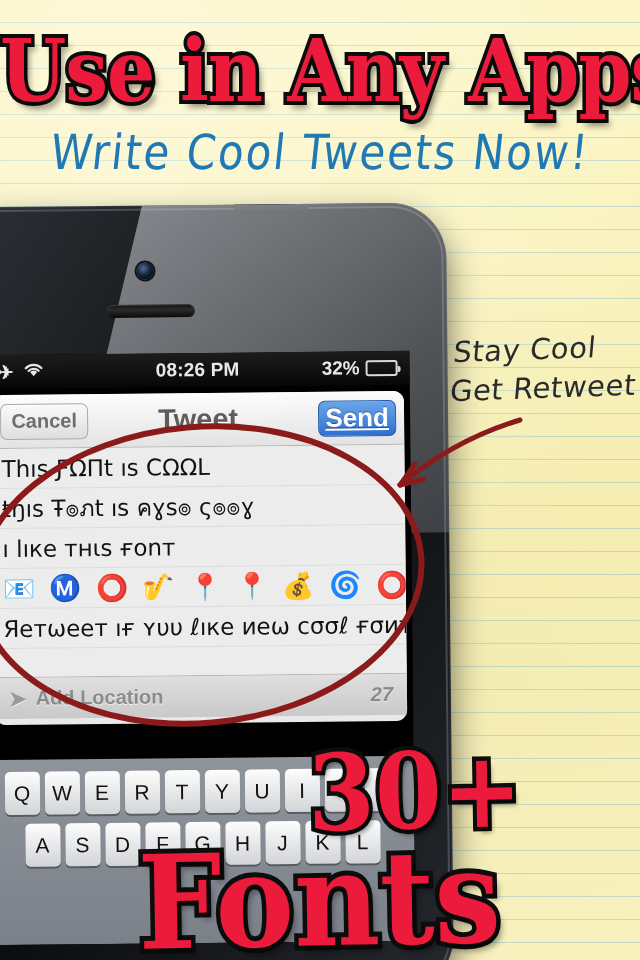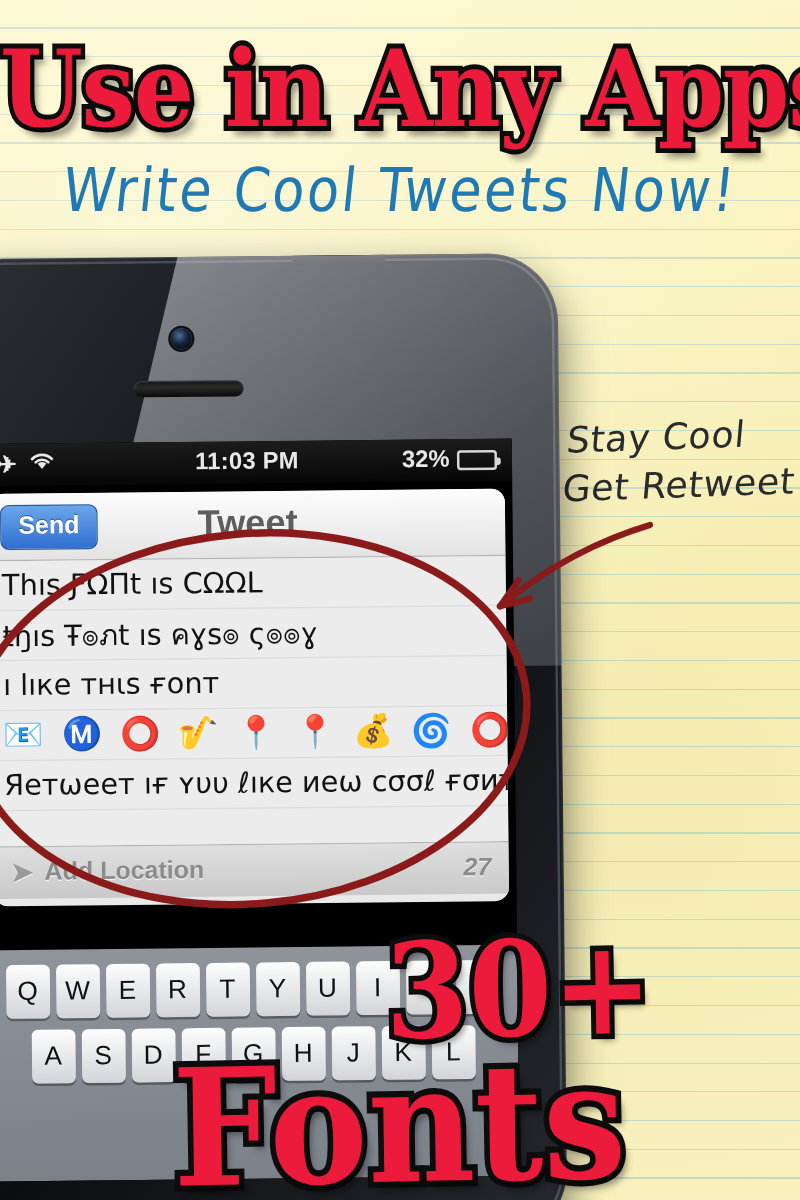--- a/index.html
+++ b/index.html
@@ -172,23 +172,23 @@
     position:absolute; left:0; right:0; text-align:center;
     font-size:29px; font-weight:bold; color:#5d5d5d;
     text-shadow:0 1px 0 #fff;
     pointer-events:none;
   }
   #send-btn {
     min-width:78px; height:36px;
     background:linear-gradient(to bottom,#6ba6ea,#2f6fd0);
     border:1px solid #2359a8; border-radius:7px;
     display:flex; align-items:center; justify-content:center;
-    font-size:20px; color:#fff; font-weight:bold;
+    font-size:26px; color:#fff; font-weight:bold;
     text-shadow:0 -1px 0 rgba(0,0,0,0.35);
-    position:relative; z-index:2;
+    position:relative; z-index:2;text-decoration:underline;
   }
   #compose-body {
     background:#ececec;
     height:228px;
     padding:0;
     position:relative;
   }
   .tweet-line {
     height:40px;
     display:flex; align-items:center;
@@ -288,31 +288,32 @@
       <div id="sb-left">
         <span class="sb-icon">✈</span>
         <span class="sb-icon">
           <svg width="22" height="16" viewBox="0 0 22 16">
             <path d="M11 14.5 L7.5 10.2 a5 5 0 0 1 7 0 Z" fill="#e8e8e8"></path>
             <path d="M3.2 6.4 a11 11 0 0 1 15.6 0" stroke="#e8e8e8" stroke-width="2.3" fill="none" stroke-linecap="round"></path>
             <path d="M5.9 9.1 a7.3 7.3 0 0 1 10.2 0" stroke="#e8e8e8" stroke-width="2.1" fill="none" stroke-linecap="round"></path>
           </svg>
         </span>
       </div>
-      <div id="sb-center">11:03 PM</div>
+      <div id="sb-center">08:26 PM</div>
       <div id="sb-right">
         <span>32%</span>
         <span class="battery-shell">
           <span class="battery-fill" style="width: 45%;"></span>
         </span>
       </div>
     </div>
 
     <div id="sheet">
       <div id="sheet-navbar">
+        <div id="cancel-btn">Cancel</div>
         <div id="sheet-title">Tweet</div>
         <div id="send-btn">Send</div>
       </div>
 
       <div id="compose-body">
         <div class="tweet-line">Thıs ƑΩΠt ıs CΩΩL</div>
         <div class="tweet-line">ŧɧıs Ŧ๏ภt ıs คɣs๏ ς๏๏ɣ</div>
         <div class="tweet-line">ı lıкe тнιs ғonт</div>
         <div class="tweet-line emoji-line">📧 Ⓜ️ ⭕ 🎷 📍 📍 💰 🌀 ⭕ ⭕ 👌</div>
         <div class="tweet-line">

